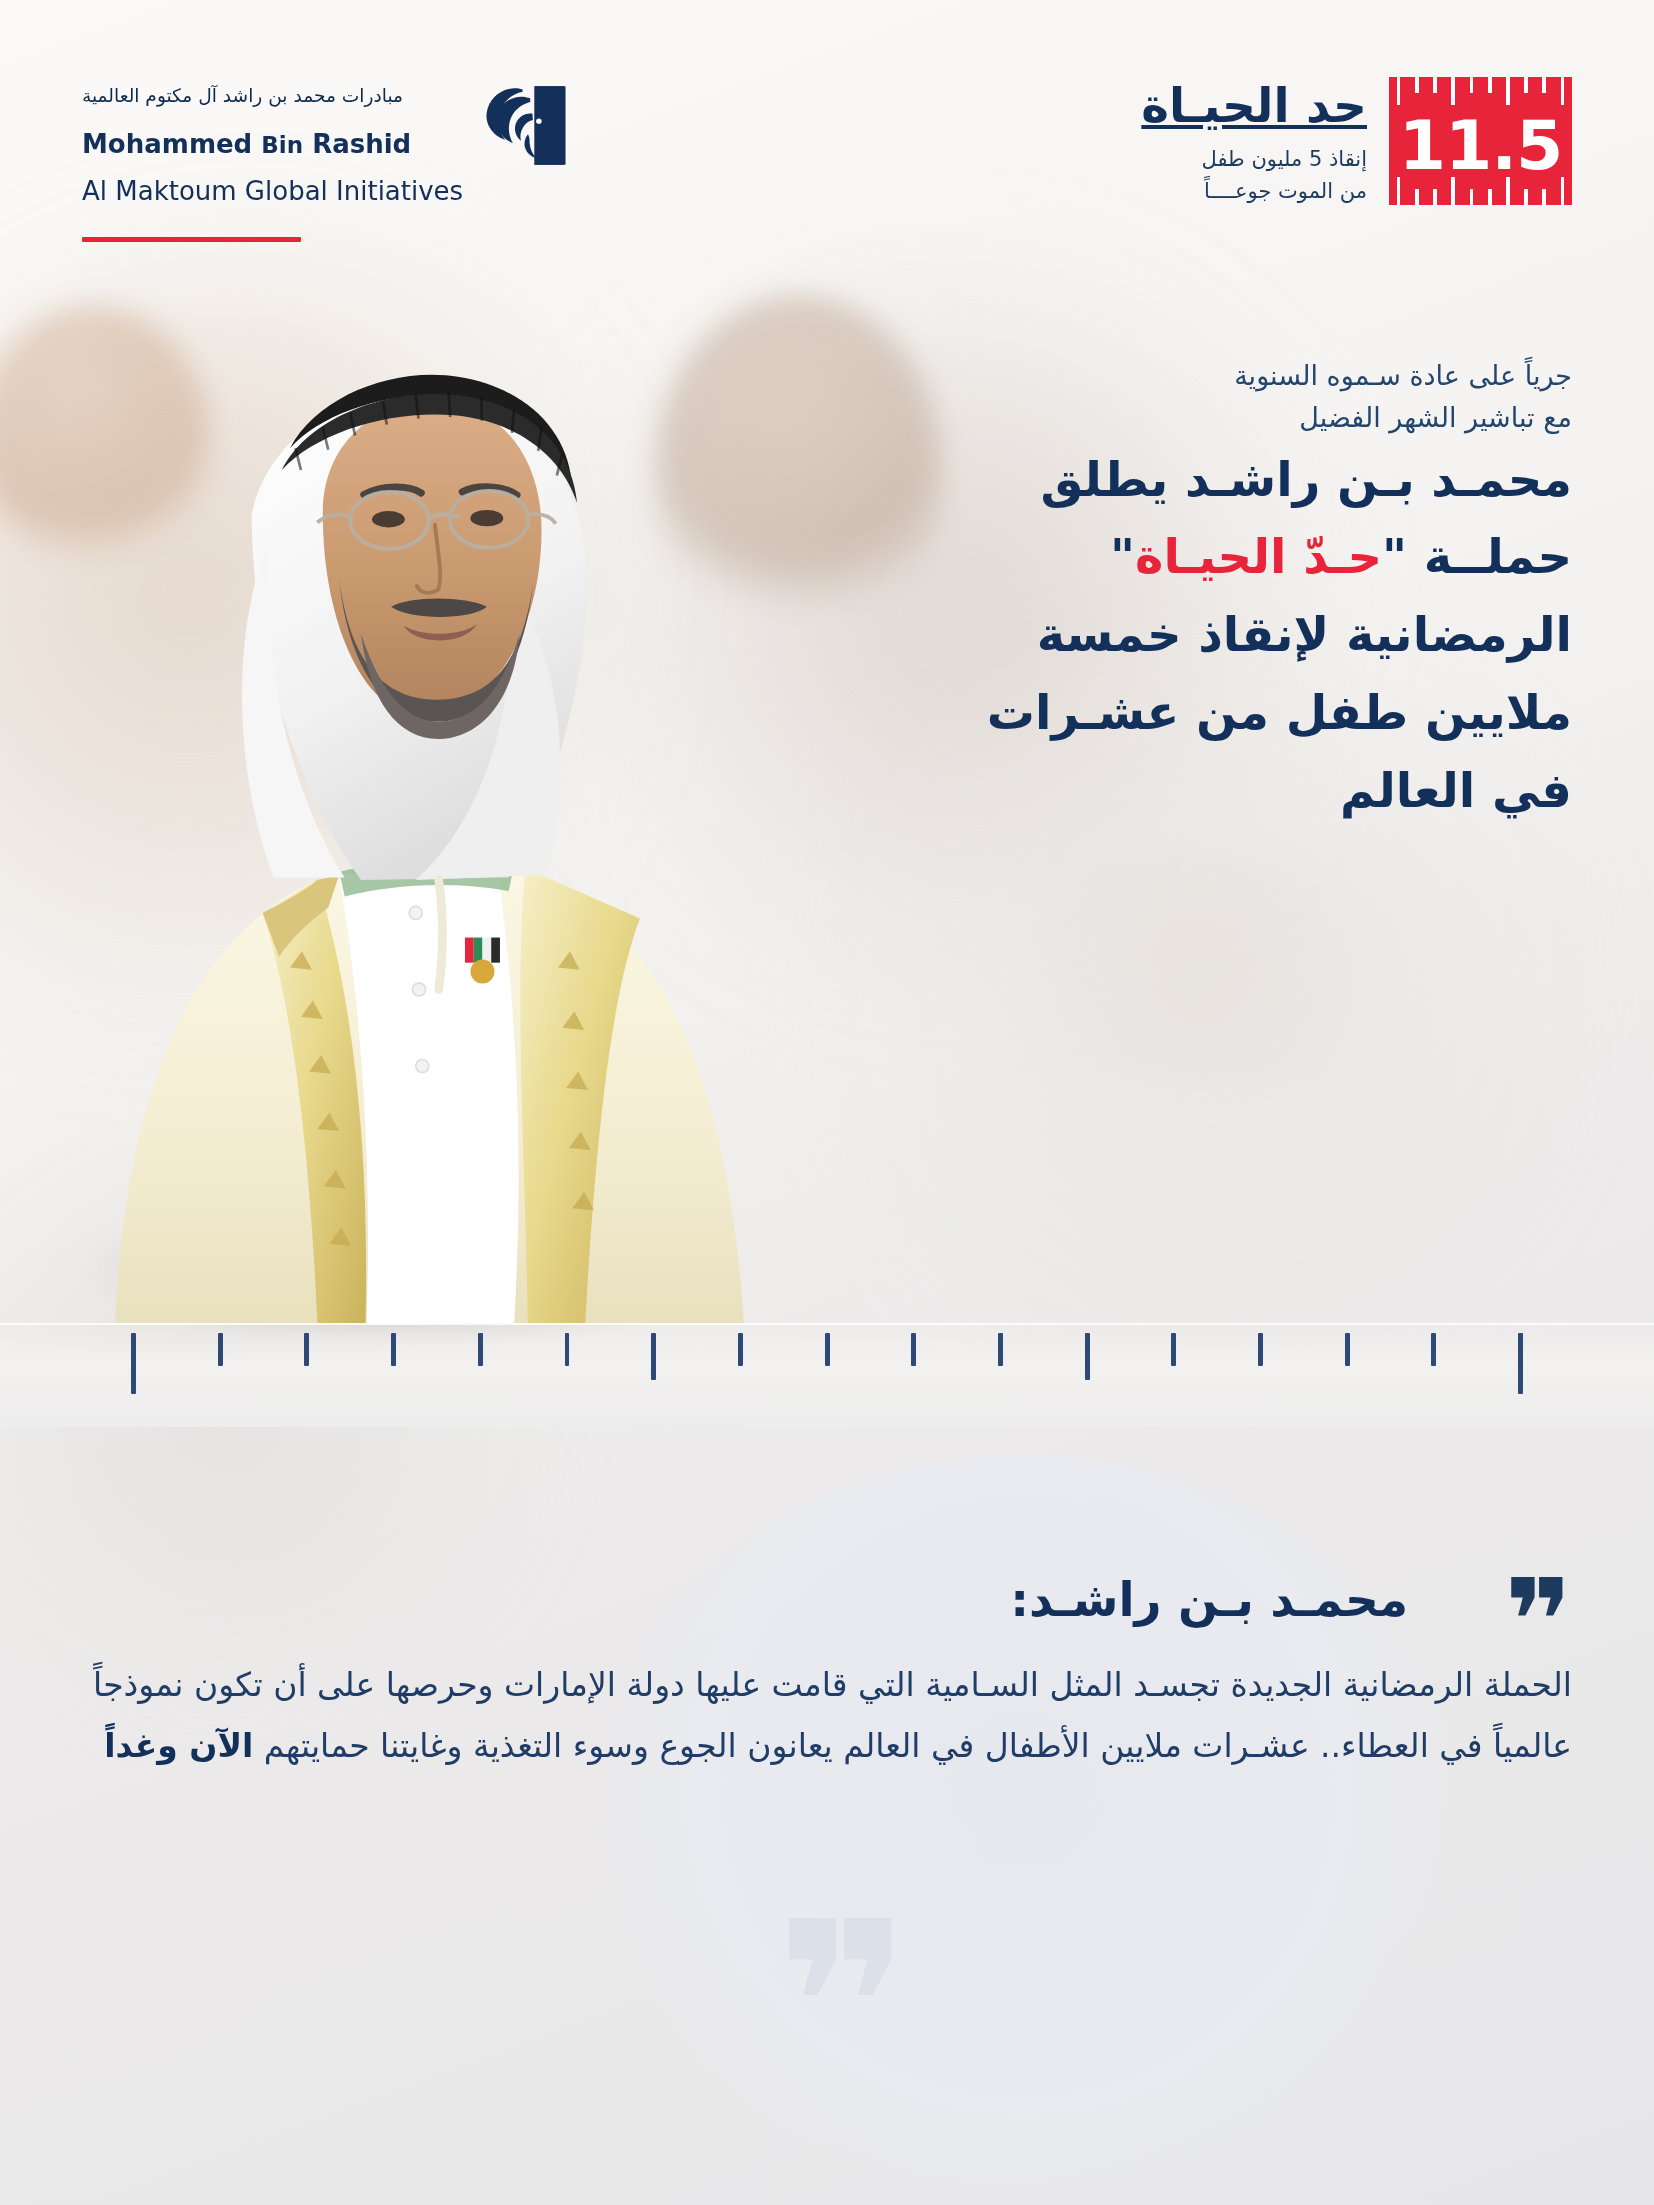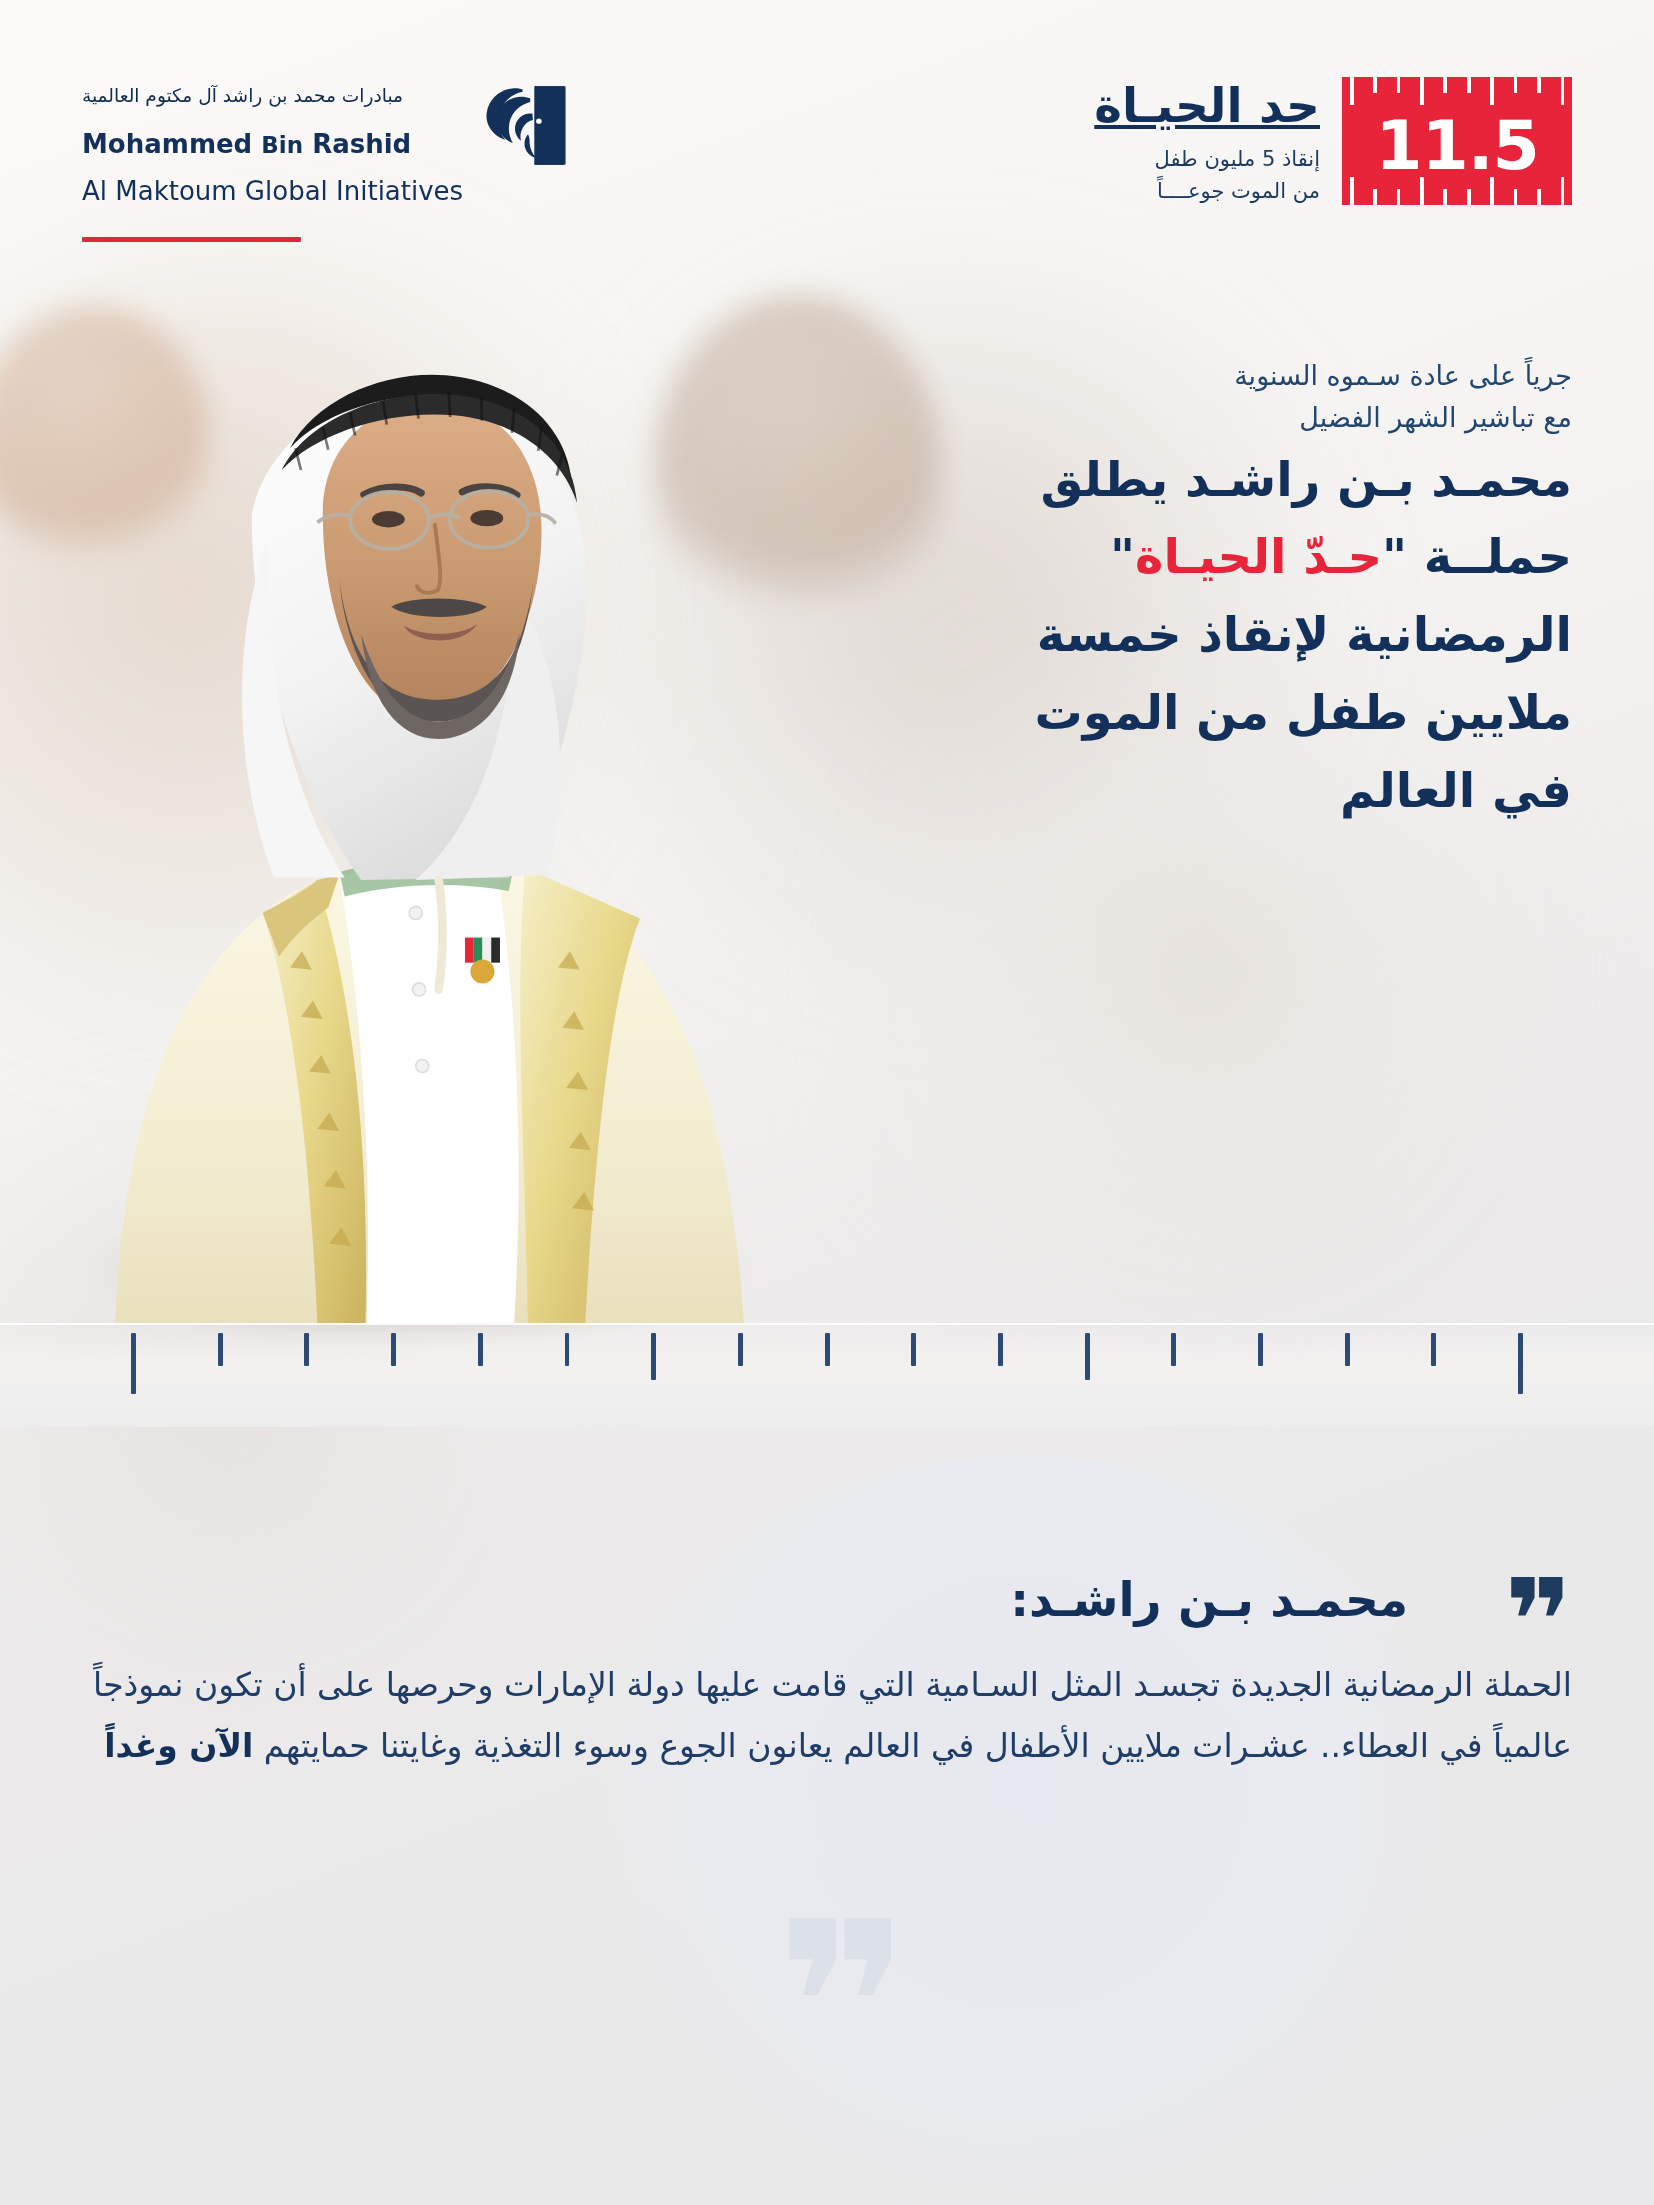--- a/index.html
+++ b/index.html
@@ -121,21 +121,21 @@
     position: absolute;
     right: 82px;
     top: 77px;
     display: flex;
     flex-direction: row;
     align-items: flex-start;
     gap: 22px;
   }
   .ruler-badge {
     position: relative;
-    width: 230px;
+    width: 183px;
     height: 128px;
     background: #e8243b;
     display: flex;
     align-items: center;
     justify-content: center;
     flex: none;
   }
   .ruler-badge .num {
     color: #ffffff;
     font-size: 68px;
@@ -509,21 +509,21 @@
 
   <div class="headline">
     <div class="kicker">
       <div>جرياً على عادة سـموه السنوية</div>
       <div>مع تباشير الشهر الفضيل</div>
     </div>
     <h1>
       <span>محمـد بـن راشـد يطلق</span><br>
       <span>حملــة "</span><span class="accent">حـدّ الحيـاة</span><span>"</span><br>
       <span>الرمضانية لإنقاذ خمسة</span><br>
-      <span>ملايين طفل من الموت</span><br>
+      <span>ملايين طفل من عشـرات</span><br>
       <span>في العالم</span>
     </h1>
   </div>
 
   <div class="ruler-strip">
     <div class="line"></div>
     <div class="ticks">
       <span class="long"></span>
         <span></span>
         <span></span>

